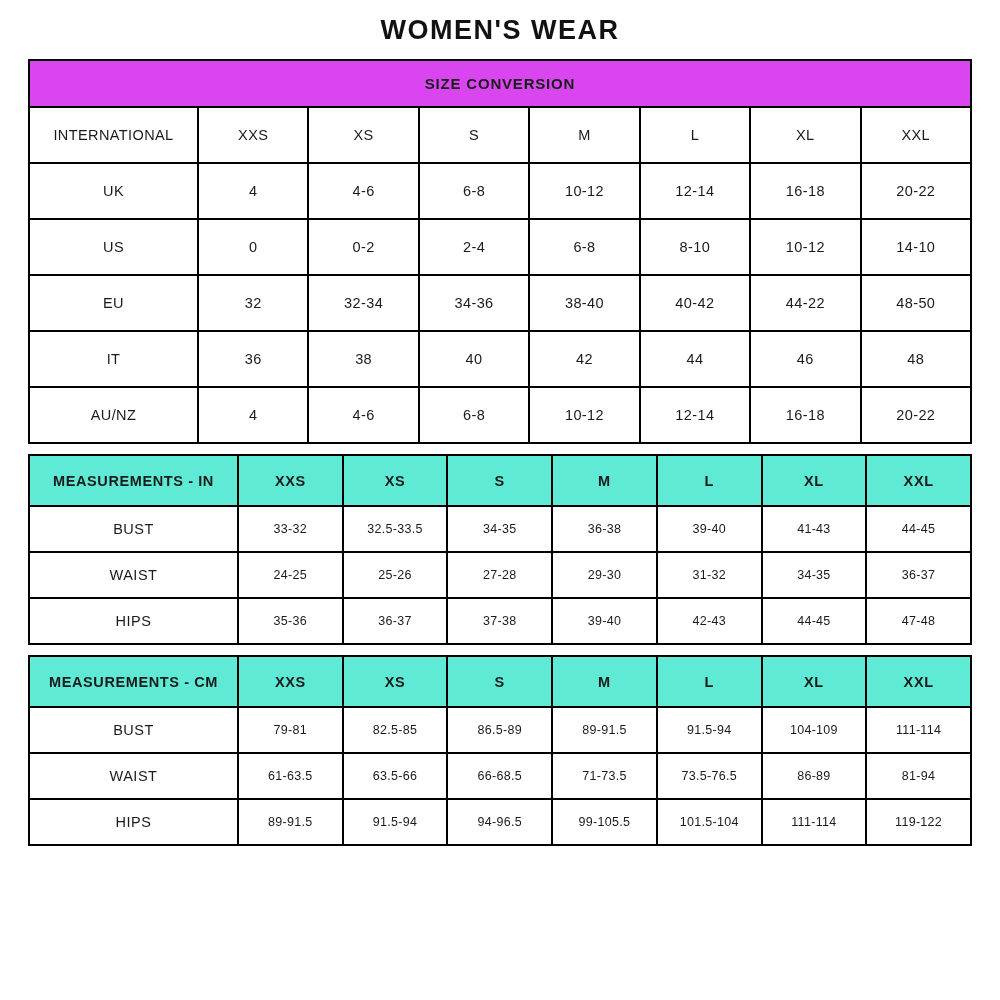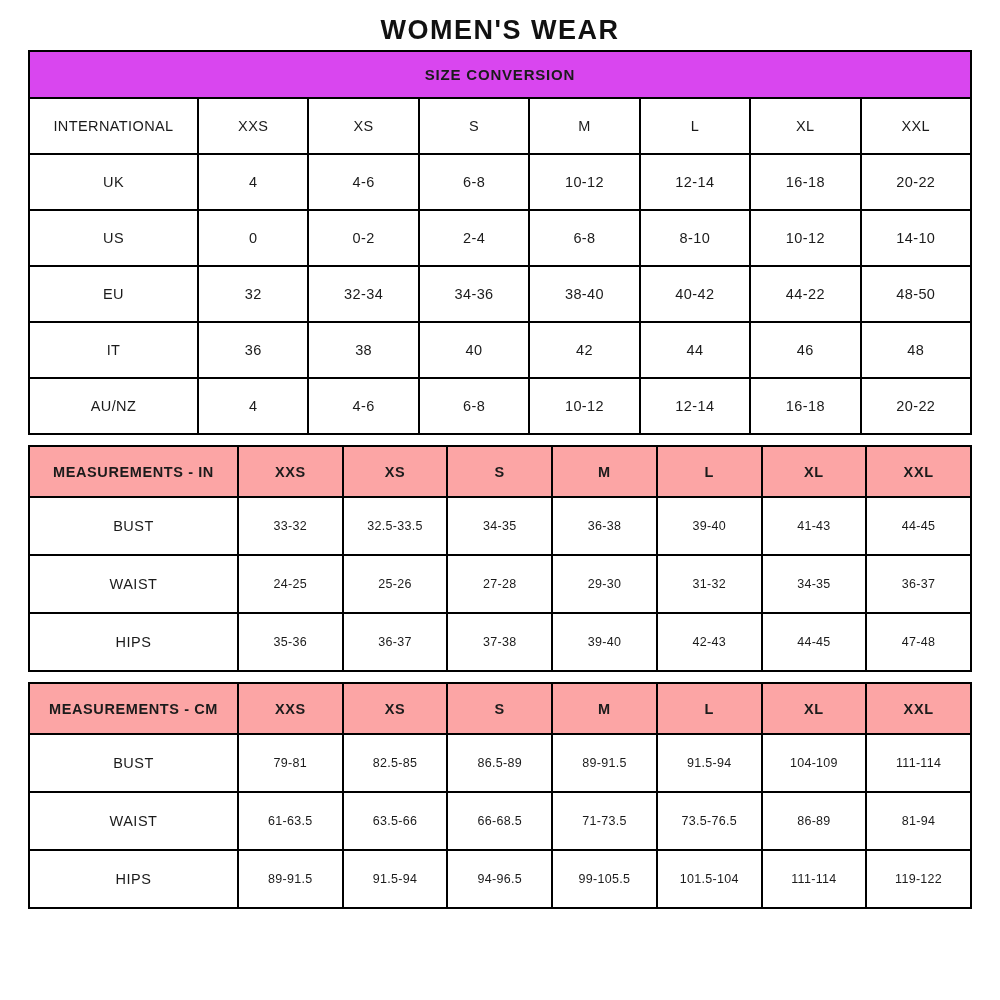--- a/index.html
+++ b/index.html
@@ -5,21 +5,21 @@
   * { box-sizing: border-box; }
   html, body { margin: 0; padding: 0; }
   body {
     width: 1000px; height: 1000px;
     background: #ffffff;
     font-family: "Liberation Sans", sans-serif;
     color: #1b1b1b;
   }
   .page { width: 1000px; height: 1000px; overflow: hidden; }
   .title {
-    margin: 0; padding: 15px 0 4px;
+    margin: 0; padding: 15px 0 13px;
     text-align: center;
     font-size: 27px; font-weight: bold; letter-spacing: 1.5px;
     color: #111;
   }
   table {
     border-collapse: collapse;
     width: 944px;
     margin: 0 auto;
     table-layout: fixed;
   }
@@ -33,24 +33,24 @@
   .banner {
     height: 47px;
     background: #d946ef;
     font-size: 15px; font-weight: bold; letter-spacing: 0.8px;
   }
   .conv td { height: 56px; font-size: 14.5px; letter-spacing: 0.4px; border-radius: 10px; }
   .conv col.c0 { width: 169px; }
   .meas { margin-top: 10px; }
   .meas th {
     height: 51px;
-    background: #fca5a5;
+    background: #5eead4;
     font-size: 14.5px; font-weight: bold; letter-spacing: 0.6px;
   }
-  .meas td { height: 58px; font-size: 12.5px; letter-spacing: 0.3px; }
+  .meas td { height: 46px; font-size: 12.5px; letter-spacing: 0.3px; }
   .meas td.lbl { font-size: 14.5px; letter-spacing: 0.5px; }
   .meas col.c0 { width: 209px; }
 </style>
 </head>
 <body>
 
 <div class="page">
 
   <h1 class="title">WOMEN'S WEAR</h1>
 

